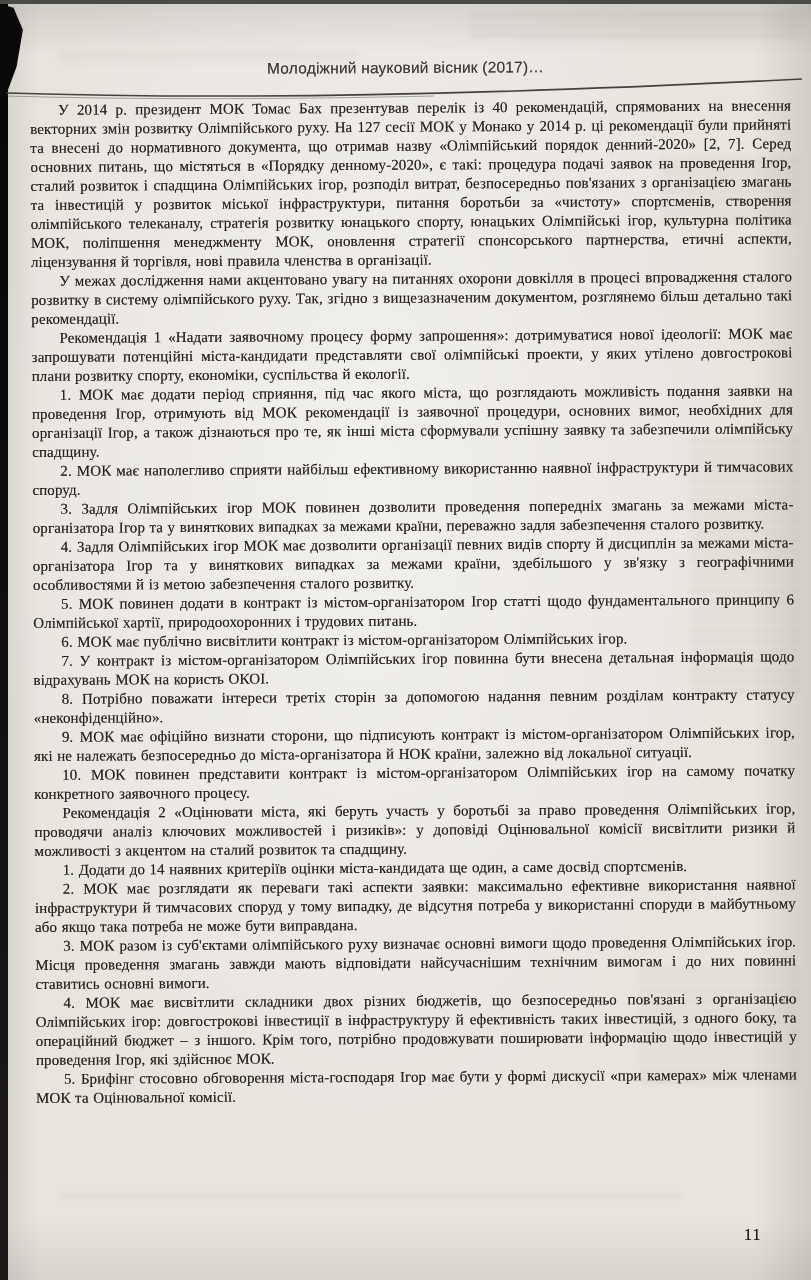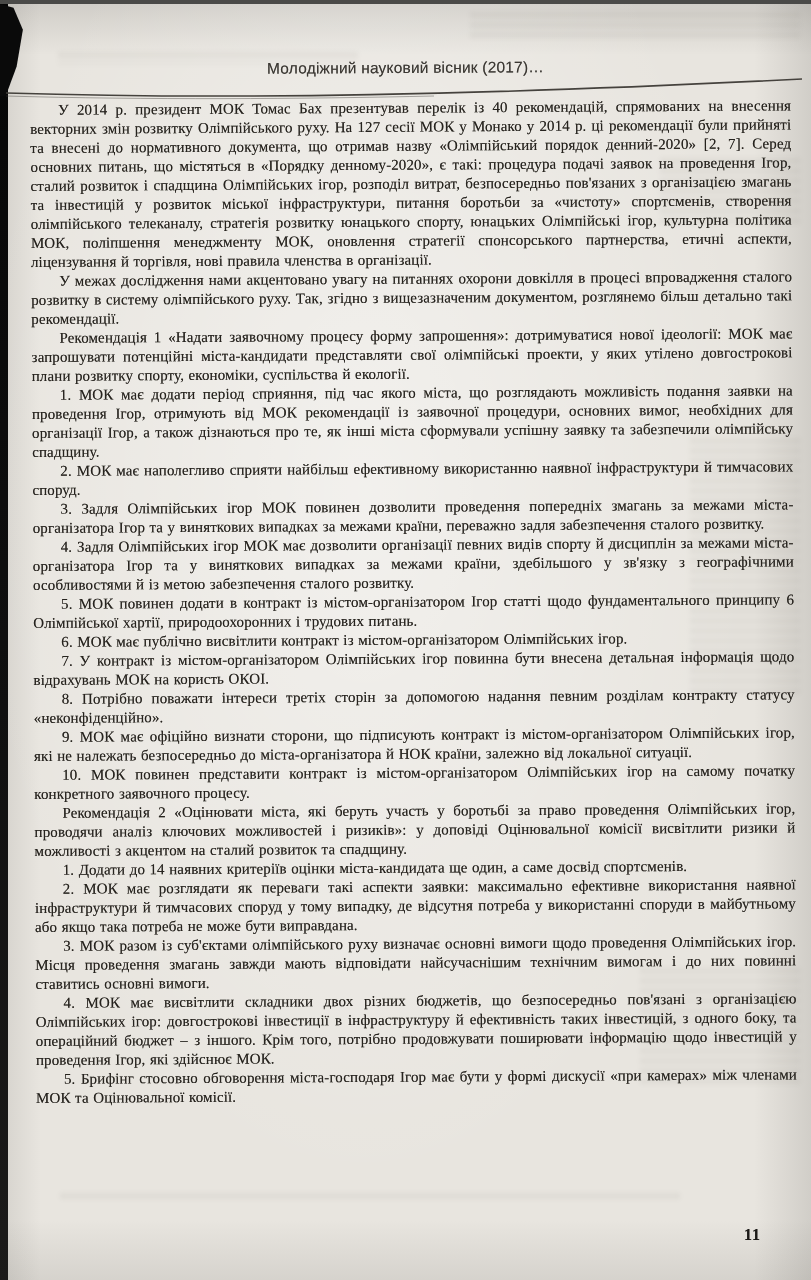--- a/index.html
+++ b/index.html
@@ -61,21 +61,21 @@
     font-size: 15px;
     line-height: 19px;
     color: #26231e;
     letter-spacing: 0.12px;
     word-spacing: 0.6px;
     text-shadow: 0 0 0.6px rgba(25,22,18,0.55);
   }
   .page-number {
     position: absolute; top: 1222px; left: 744px;
     font-family: "Liberation Serif", serif;
-    font-weight: bold; font-size: 16px;
+    font-weight: normal; font-size: 16px;
     color: #1c1a17;
     letter-spacing: 1px;
     text-shadow: 0 0 0.6px rgba(20,18,15,0.6);
   }
 </style>
 </head>
 <body>
 
 <div class="page">
 

